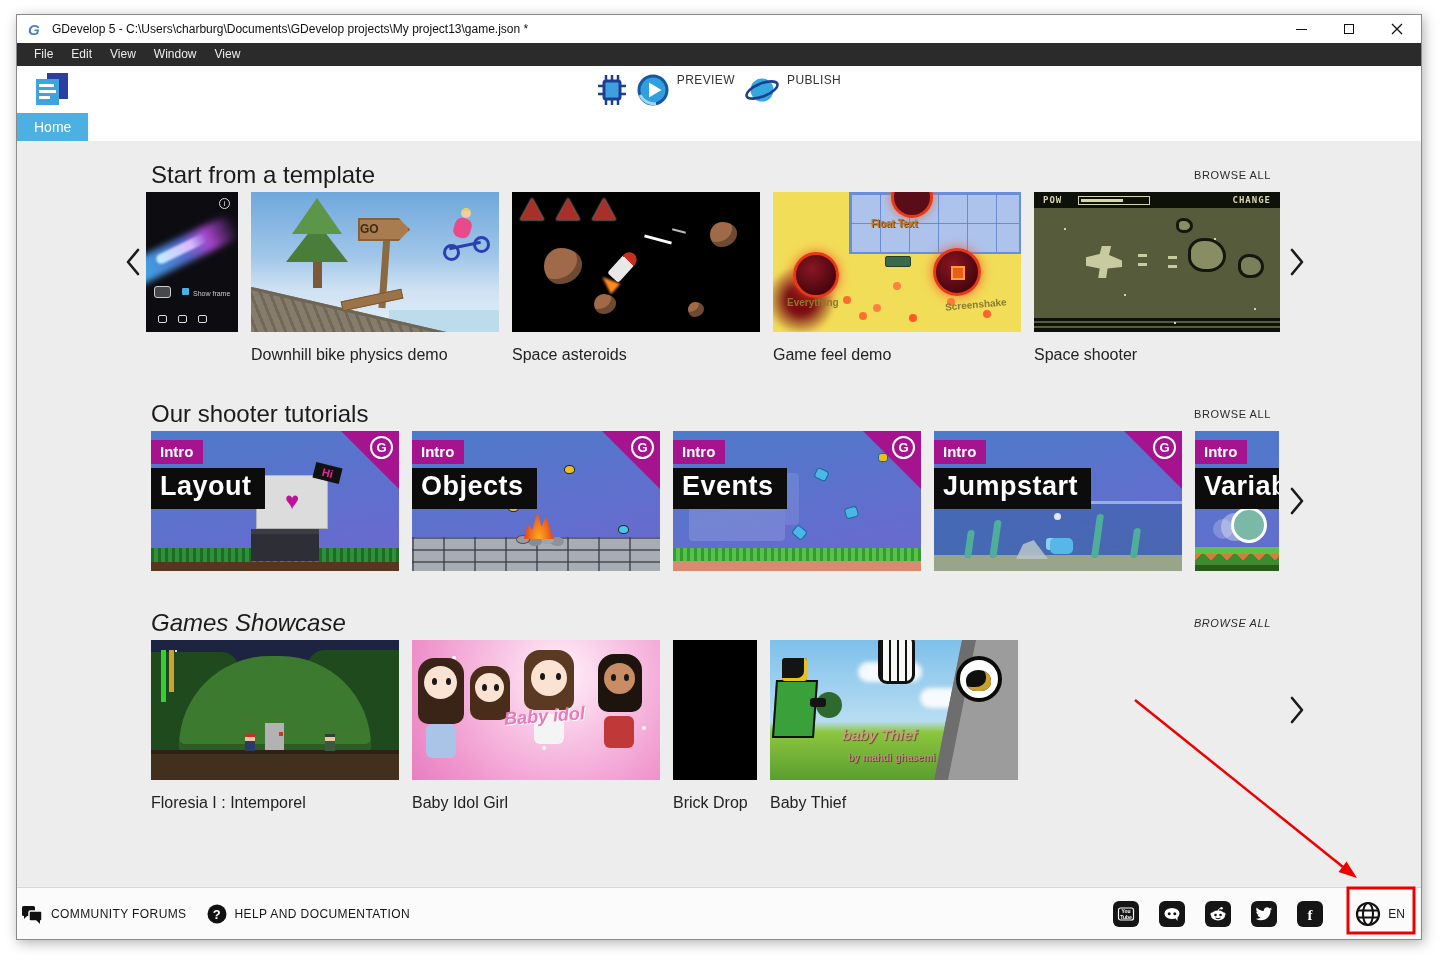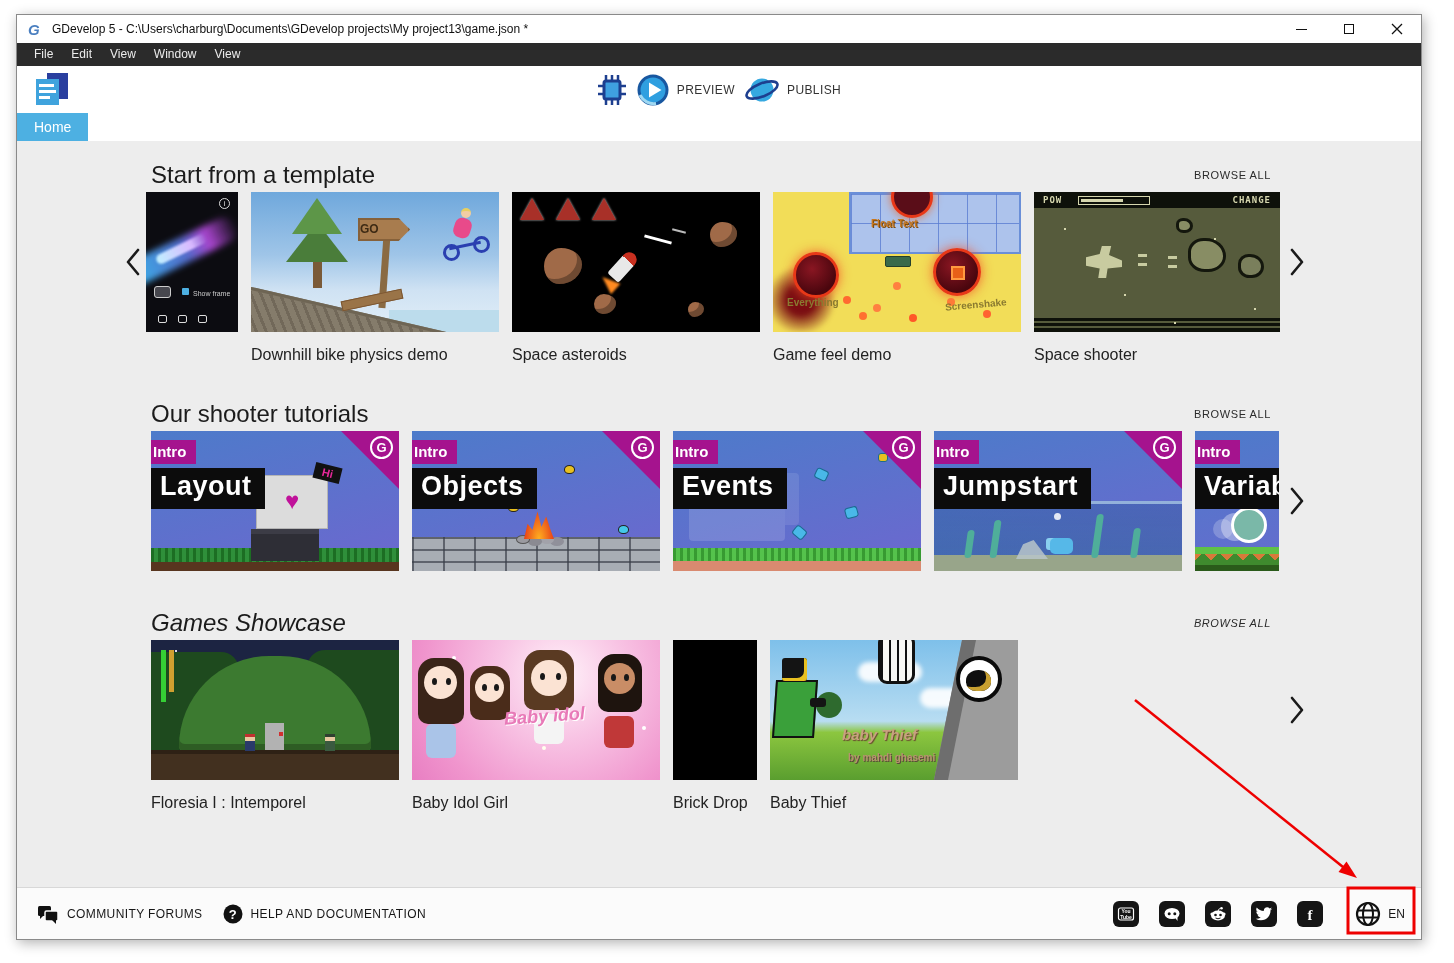--- a/index.html
+++ b/index.html
@@ -15,21 +15,21 @@
   .tb-btn { width:48px; height:100%; display:flex; align-items:center; justify-content:center; cursor:default; }
   .glyph-min { width:11px; height:1px; background:#111; display:block; }
   .glyph-max { width:10px; height:10px; border:1px solid #111; display:block; }
 
   .menubar { height:23px; background:#2b2b2b; display:flex; align-items:center; padding-left:8px; flex:0 0 auto; }
   .menu-item { color:#ececec; font-size:12px; padding:0 9px; line-height:23px; }
 
   .toolbar { height:47px; background:#fff; position:relative; display:flex; align-items:center; flex:0 0 auto; }
   .pm-btn { position:absolute; left:16px; top:6px; width:38px; height:36px; }
   .toolbar-center { margin:0 auto; display:flex; align-items:center; gap:9px; }
-  .tool-btn { display:flex; align-items:center; gap:7px; }
+  .tool-btn { display:flex; gap:7px; }
   .tool-label { font-size:12px; color:#333; letter-spacing:.4px; }
 
   .tabbar { height:28px; background:#fff; display:flex; flex:0 0 auto; }
   .tab-active { background:#4db0e2; color:#fff; font-size:14px; padding:0 17px; line-height:28px; }
 
   .content { flex:1 1 auto; background:#ededed; position:relative; overflow:hidden; }
 
   
   .welcome-row { display:flex; align-items:center; margin:15px 26px 0 134px; height:34px; }
   .chip { display:flex; align-items:center; gap:9px; border:1px solid #c9c9c9; border-radius:17px; padding:3px 16px 3px 4px; height:34px; }
@@ -140,21 +140,21 @@
                box-shadow:0 9px 0 #c8cba0, 30px 2px 0 #c8cba0, 30px 11px 0 #c8cba0, 60px 0 0 #c8cba0, 60px 9px 0 #c8cba0; }
   .sh-rock { background:#888d64; border:3px solid #14170d; border-radius:42% 55% 48% 45%; }
   .sh-k1 { right:54px; top:46px; width:38px; height:34px; }
   .sh-k2 { right:16px; top:62px; width:26px; height:24px; background:#7a7f5c; }
   .sh-k3 { left:142px; top:26px; width:17px; height:15px; }
   .sh-spark { left:30px; top:36px; width:2px; height:2px; background:#d6d7ae;
               box-shadow:60px 66px 0 #d6d7ae, 150px 10px 0 #d6d7ae, 190px 80px 0 #d6d7ae, 110px 94px 0 #d6d7ae; }
 
   
   .thumb-tut { background:linear-gradient(165deg, #4d7bca 0%, #6d67cf 100%); }
-  .tut-badge { top:9px; left:0; background:#a5138e; color:#fff; font-size:15px; font-weight:bold; padding:3px 10px 4px 2px; }
+  .tut-badge { top:9px; left:0; background:#a5138e; color:#fff; font-size:15px; font-weight:bold; padding:3px 10px 4px 9px; }
   .tut-title { top:37px; left:0; background:#0c0c0c; color:#fff; font-size:27px; font-weight:bold; padding:3px 13px 7px 9px; letter-spacing:.5px; white-space:nowrap; }
   .tut-corner { top:0; right:0; width:0; height:0; border-left:58px solid transparent; border-top:58px solid #a5138e; }
   .tut-logo { top:5px; right:6px; width:23px; height:23px; border:2.5px solid #fff; border-radius:50%; color:#fff; font-weight:bold; font-size:13px; text-align:center; line-height:19px; }
   .tl-dirt  { bottom:0; left:0; right:0; height:9px; background:#58351f; }
   .tl-grass { bottom:9px; left:0; right:0; height:14px; background:#2f8f3a; background-image:repeating-linear-gradient(90deg, rgba(0,60,0,.4) 0 3px, transparent 3px 7px); }
   .tl-panel { left:105px; top:44px; width:72px; height:54px; background:#dcdcdc; border:1px solid #b5b5b5; text-align:center; }
   .tl-heart { color:#c0119a; font-size:24px; line-height:50px; }
   .tl-hi    { left:163px; top:34px; background:#111; color:#e8289a; font-size:11px; font-weight:bold; padding:2px 8px; transform:rotate(14deg); }
   .tl-ui    { left:100px; top:98px; width:68px; height:32px; background:#2e2e36; border-top:5px solid #3c3c46; }
   .to-bricks { bottom:0; left:0; right:0; height:34px; background:#a8adb4;
@@ -246,21 +246,21 @@
   .bt-head { left:12px; top:18px; width:25px; height:23px; background:#141414; border-radius:3px; box-shadow:inset -7px -7px 0 -4px #e8c020; }
   .bt-body { left:4px; top:40px; width:42px; height:58px; background:#3aa03a; border:2px solid #111; transform:skewX(-4deg); }
   .bt-arm  { left:40px; top:58px; width:16px; height:9px; background:#141414; border-radius:3px; }
   .bt-bush { left:46px; top:52px; width:26px; height:26px; background:#2e6a2e; border-radius:50%; }
   .bt-title  { left:72px; top:86px; color:#c8a080; font-size:15px; font-weight:bold; font-style:italic; text-shadow:1px 1px 1px #6a4a30; }
   .bt-credit { left:78px; top:112px; color:#b89070; font-size:10px; font-weight:bold; text-shadow:1px 1px 0 #5a4a3a; }
 
   .thumb-brickdrop { background:#000; }
 
   
-  .footer { height:52px; background:#fbfbfb; border-top:1px solid #d8d8d8; display:flex; align-items:center; padding:0 16px 0 20px; flex:0 0 auto; }
+  .footer { height:52px; background:#fbfbfb; border-top:1px solid #d8d8d8; display:flex; align-items:center; padding:0 16px 0 4px; flex:0 0 auto; }
   .f-item { display:flex; align-items:center; gap:8px; font-size:12px; color:#161616; letter-spacing:.4px; }
   .f-item + .f-item { margin-left:20px; }
   .f-right { margin-left:auto; display:flex; align-items:center; gap:20px; }
   .social { width:26px; height:26px; background:#151515; border-radius:6px; display:flex; align-items:center; justify-content:center; }
   .lang { display:flex; align-items:center; gap:7px; margin-left:12px; font-size:12px; color:#161616; }
 
   .annotation-layer { position:absolute; left:0; top:0; width:1454px; height:963px; pointer-events:none; z-index:99; }
 </style>
 </head>
 <body>

